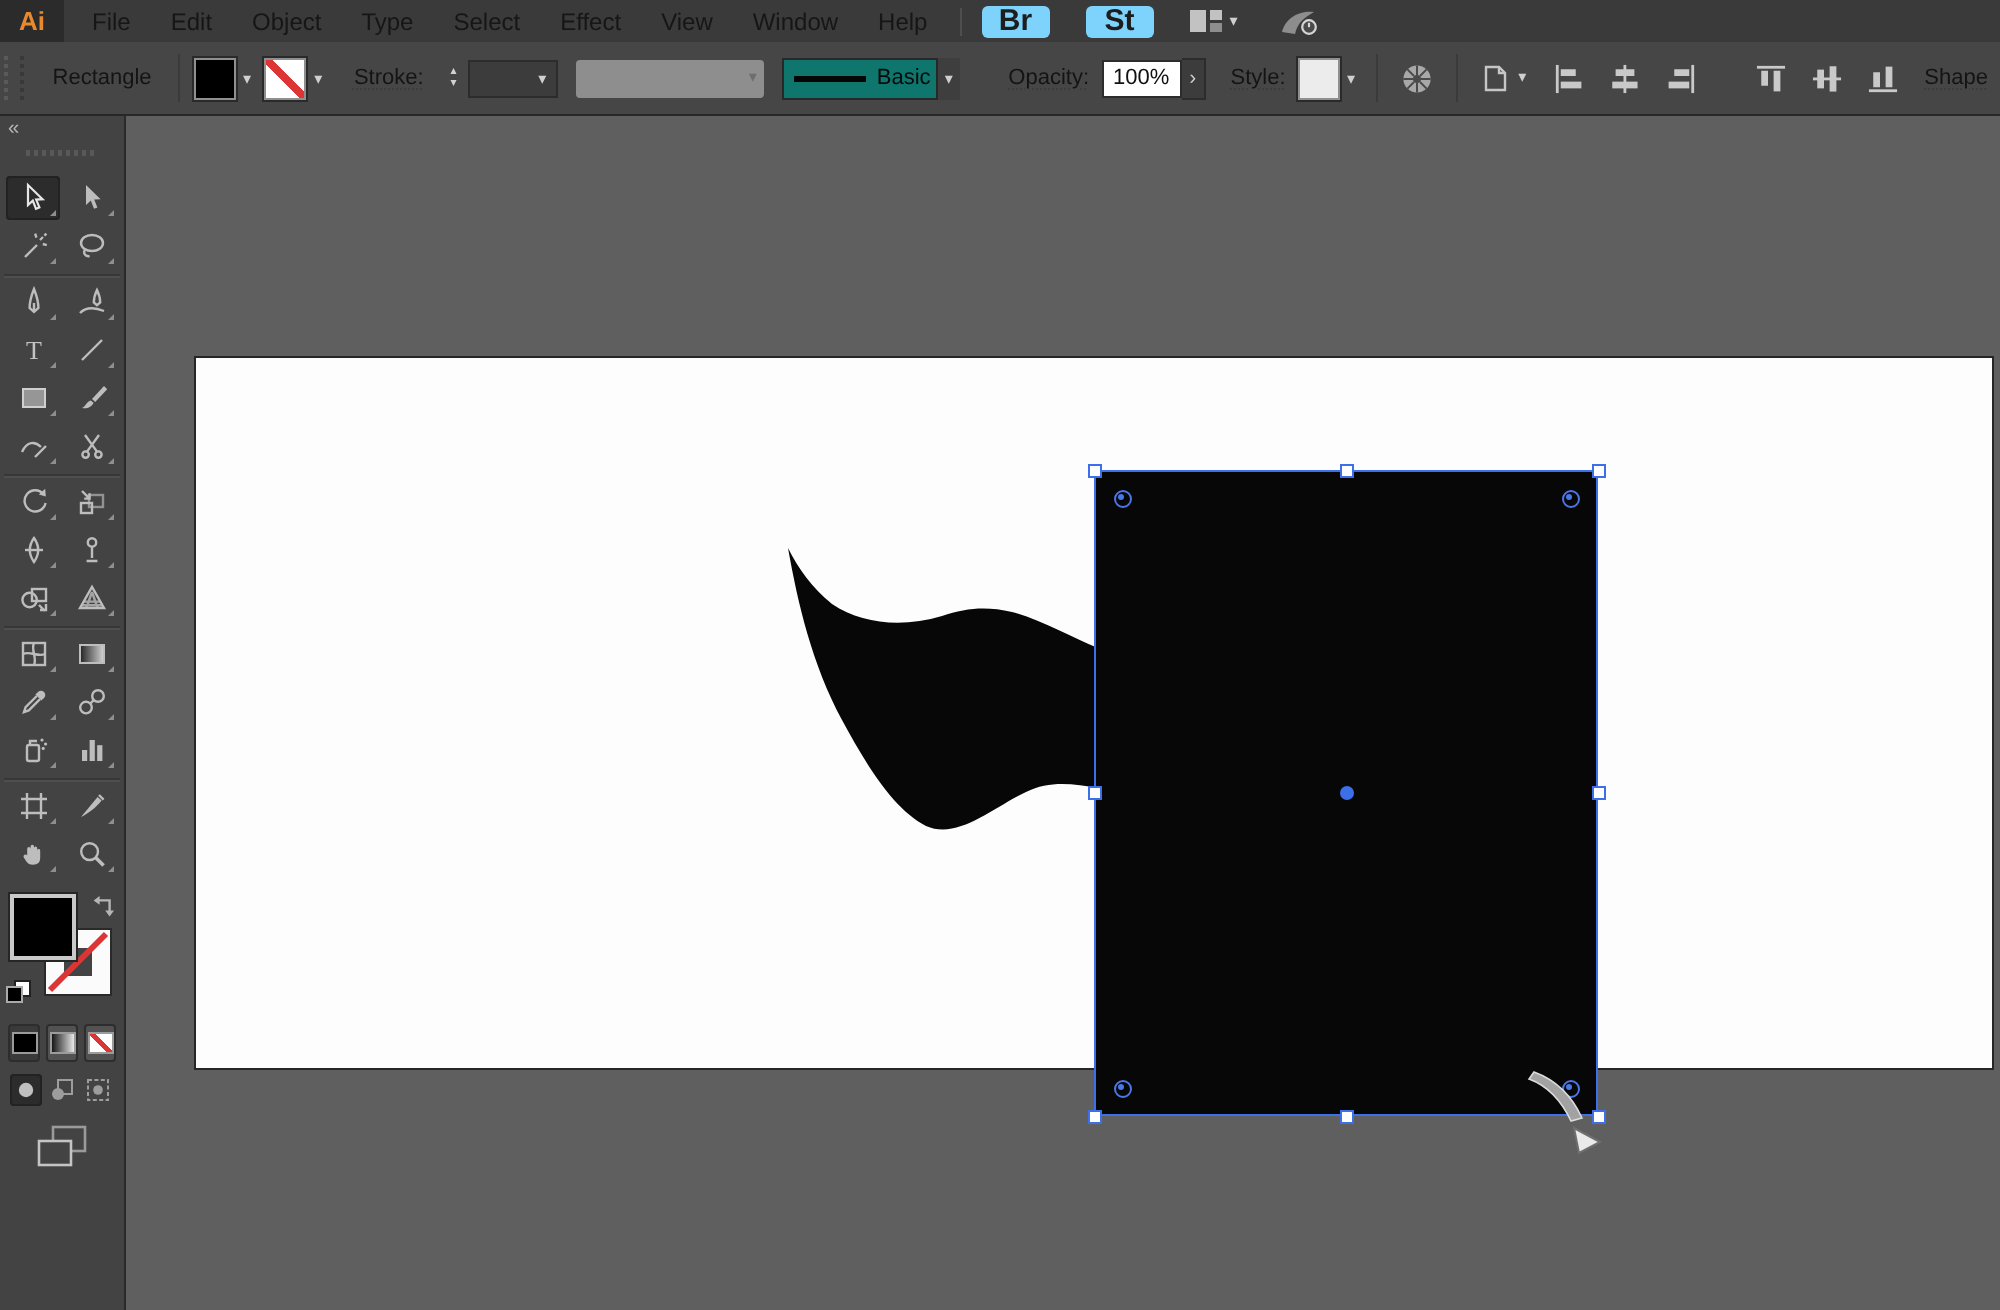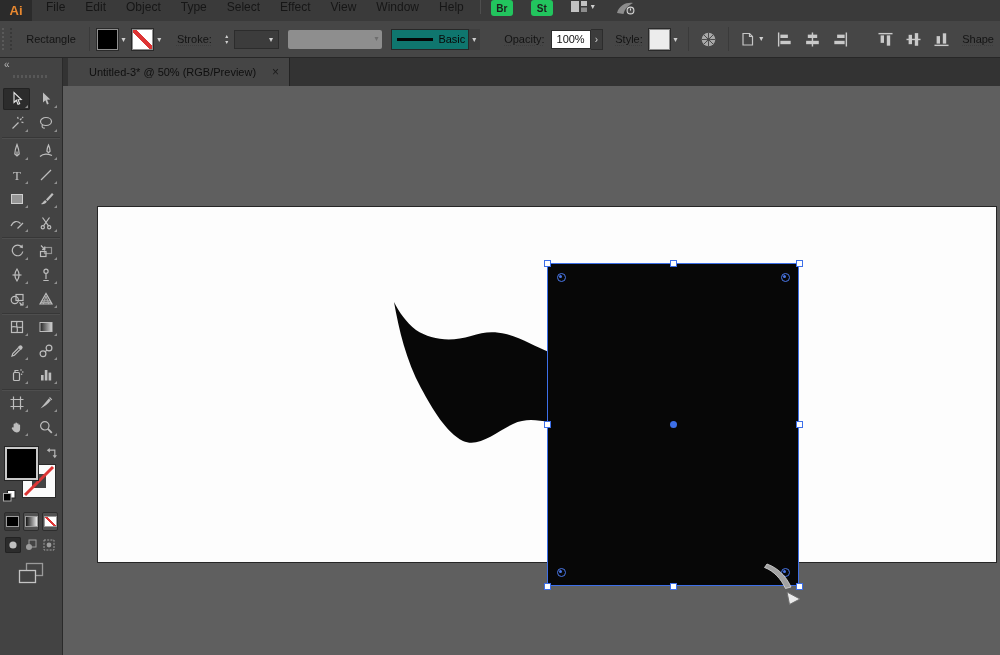--- a/index.html
+++ b/index.html
@@ -1,24 +1,24 @@
 <!DOCTYPE html>
 <html><head>
 <meta charset="utf-8">
 <style>
   html,body{margin:0;padding:0}
   .app{position:relative;width:1000px;height:655px;background:#5f5f5f;overflow:hidden;
        font-family:"Liberation Sans",sans-serif;-webkit-font-smoothing:antialiased;user-select:none}
   
-  .menubar{height:21px;background:#3a3a3a;display:flex;align-items:flex-start;font-size:12px;color:#161616;overflow:hidden}
+  .menubar{height:21px;background:#3a3a3a;display:flex;align-items:center;font-size:12px;color:#161616;overflow:hidden}
   .ai-logo{width:32px;height:21px;background:#2b2b2b;color:#e8882f;font-weight:bold;font-size:13px;
            display:flex;align-items:center;justify-content:center;flex:0 0 auto}
   .menu-item{padding:0 10px;white-space:nowrap;cursor:default}
   .mb-sep{width:1px;height:14px;background:#4e4e4e;margin:0 10px 0 6px}
-  .sq-btn{width:22px;height:16px;background:#22c55e;border-radius:3px;color:#1d1d1d;font-size:10px;font-weight:bold;
+  .sq-btn{width:34px;height:16px;background:#7dd3fc;border-radius:3px;color:#1d1d1d;font-size:15px;font-weight:bold;
           display:flex;align-items:center;justify-content:center;margin-right:18px}
   .chev{color:#cfcfcf;font-size:8px;line-height:1;margin-left:3px}
   .icon-svg{display:block}
   
   .controlbar{height:36px;background:#464646;border-bottom:1px solid #272727;display:flex;align-items:center;
               font-size:11px;color:#141414;overflow:hidden;white-space:nowrap}
   .cb-grip{width:7px;height:22px;margin-left:2px;border-left:2px dotted #5a5a5a;border-right:2px dotted #383838}
   .cb-label{margin:0 6px}
   .cb-link{margin:0 6px;text-decoration:underline dotted 1px #3c3c3c;text-underline-offset:2px}
   .v-sep{width:1px;height:24px;background:#3a3a3a;margin:0 7px}
@@ -494,26 +494,20 @@
           </div>
       </div>
 
       <svg class="screenmode" width="28" height="22" viewBox="0 0 28 22">
         <rect x="9.5" y="1.5" width="16" height="12" fill="none" stroke="#9a9a9a" stroke-width="1.3"></rect>
         <rect x="2.5" y="8.5" width="16" height="12" fill="#434343" stroke="#c4c4c4" stroke-width="1.3"></rect>
       </svg>
     </div>
 
     <div class="rightcol">
-      <div class="tabbar">
-        <div class="doc-tab">
-          <span>Untitled-3* @ 50% (RGB/Preview)</span>
-          <span class="tab-close">×</span>
-        </div>
-      </div>
 
       <div class="canvas">
         <div class="artboard"></div>
 
         <svg class="wavy" width="938" height="569" viewBox="0 0 938 569">
           <path d="M331 216 C336 244 343 274 358 302 C370 324 383 346 400 355 C416 362 433 346 450 338 C462 332 474 334 486 336 L486 266 C473 261 458 252 443 248 C430 245 420 246 408 250 C388 256 368 254 353 244 C343 236 336 226 331 216 Z" fill="#070707"></path>
         </svg>
 
         <div class="sel-rect"></div>
 

